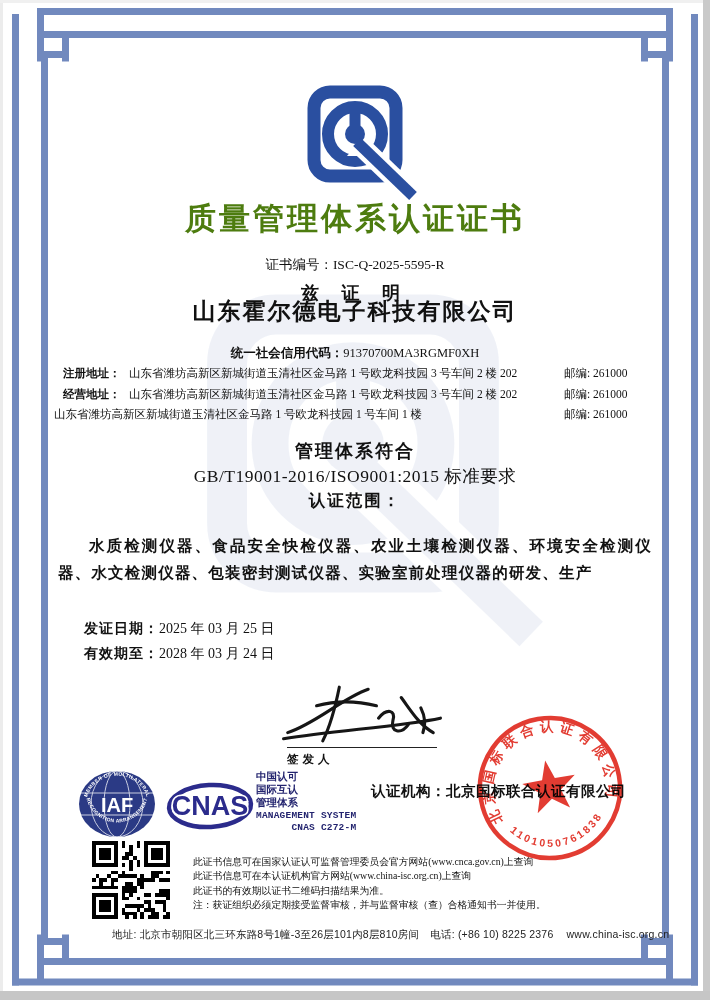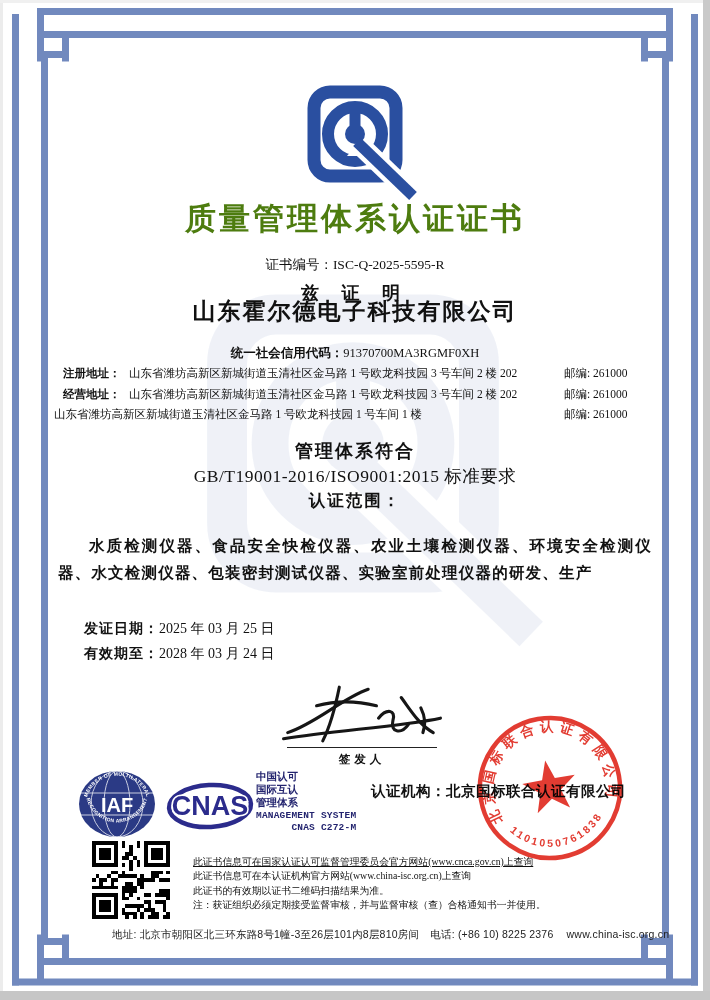--- a/index.html
+++ b/index.html
@@ -32,37 +32,37 @@
   .scope{top:532px;left:58px;right:58px;font-size:15.5px;font-weight:600;
          line-height:27px;letter-spacing:1.2px;text-align:justify;text-indent:2em;}
 
   
   .dates{top:617px;left:84px;font-size:14px;line-height:24.5px;}
   .dates b{font-weight:bold;letter-spacing:1px;}
 
   
   .sig-svg{left:278px;top:681px;}
   .sig-line{left:287px;top:747px;width:150px;height:1.4px;background:#222;}
-  .signer{left:287px;top:752px;width:150px;text-align:center;font-size:11.5px;font-weight:bold;letter-spacing:4px;}
+  .signer{left:287px;top:752px;width:150px;font-size:11.5px;font-weight:bold;letter-spacing:4px;}
 
   
   .body-line{left:371px;top:782px;font-size:14.5px;font-weight:bold;letter-spacing:.5px;z-index:3;}
   .stamp{left:472px;top:711px;z-index:4;mix-blend-mode:multiply;opacity:.92;}
 
   
   .iaf{left:77px;top:769px;}
   .cnas{left:166px;top:777px;}
   .acc-text{left:256px;top:771px;font-family:Liberation Mono, monospace;color:#23246f;}
   .acc-text .cn{font-size:10.5px;line-height:13px;font-weight:bold;}
   .acc-text .en{font-size:9.5px;line-height:12px;font-weight:bold;letter-spacing:.2px;text-align:right;}
 
   
   .qr{left:92px;top:841px;}
   .notes{left:193px;top:855px;font-size:9.8px;line-height:14.3px;color:#101010;}
-  .notes div:first-child{text-decoration:underline;}
+  .notes div:first-child{}
 
   
   .footer{left:112px;top:928px;font-size:10.5px;letter-spacing:.2px;
           font-family:"Liberation Sans","DejaVu Sans",sans-serif;color:#222;}
   .footer .strong{font-weight:normal;}
 
   
   .wm{left:138px;top:272px;opacity:.07;z-index:0;}
   .fg{z-index:1;}
 </style>

